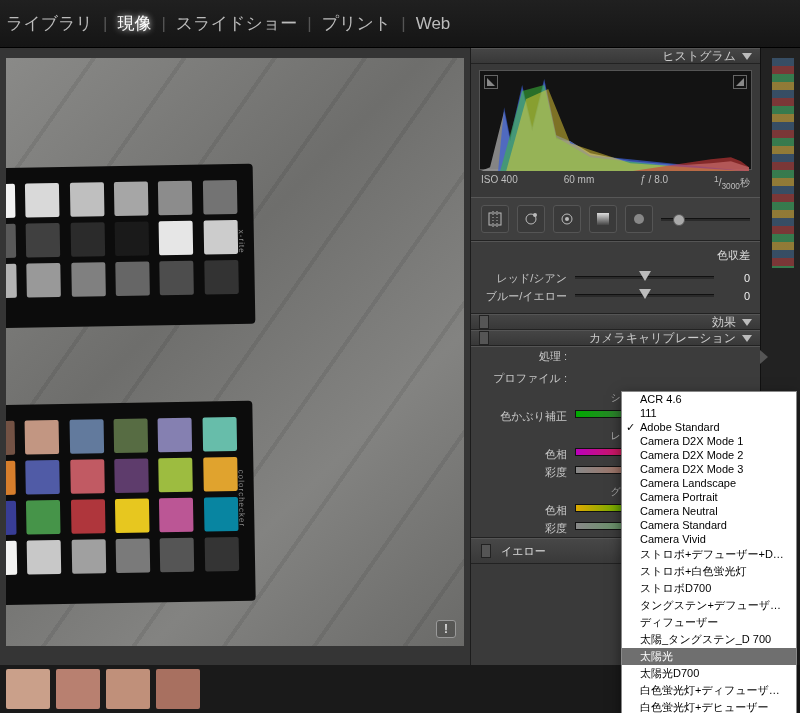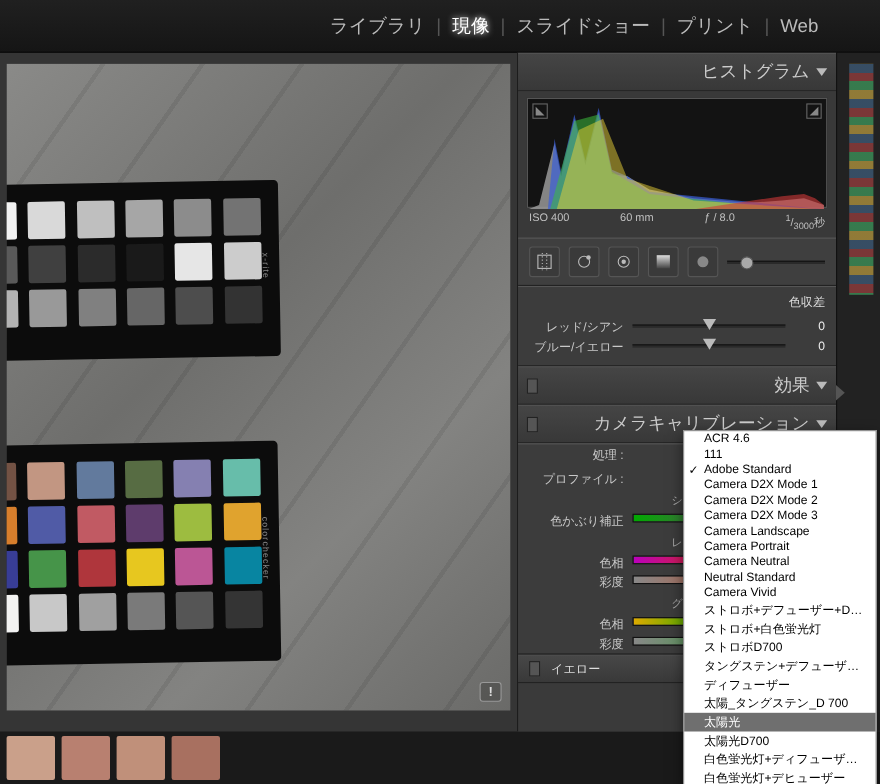--- a/index.html
+++ b/index.html
@@ -10,21 +10,20 @@
     font-size: 11px;
     color: #aaa;
     overflow: hidden;
     position: relative;
   }
 
   
   .topnav {
     height: 48px;
     display: flex;
-    justify-content: flex-end;
     align-items: center;
     padding-right: 50px;
     background: linear-gradient(#202020, #151515);
     border-bottom: 1px solid #000;
     font-size: 17px;
     color: #c5c5c5;
   }
   .topnav .nav-item { padding: 0 6px; color: #bbb; cursor: pointer; }
   .topnav .nav-item.active { color: #fff; text-shadow: 0 0 6px #fff; }
   .topnav .sep { color: #555; padding: 0 4px; }
@@ -103,25 +102,25 @@
     content: ""; position: absolute; top: 10px; right: 6px; width: 22px; height: 210px;
     background: repeating-linear-gradient(#406080 0 8px, #a04040 8px 16px, #40a060 16px 24px, #c0a040 24px 32px);
     opacity: .7;
   }
   .side-slot .chev {
     position:absolute; left:-1px; top: 302px; width:0;height:0;
     border-top:7px solid transparent;border-bottom:7px solid transparent;border-left:8px solid #555;
   }
 
   .panel-header {
-    height: 35px;
+    height: 16px;
     background: linear-gradient(#454545,#383838);
     border-top: 1px solid #555; border-bottom: 1px solid #222;
     display: flex; align-items: center; justify-content: flex-end;
-    padding: 0 8px; color: #ccc; font-size: 16px;
+    padding: 0 8px; color: #ccc; font-size: 12px;
     gap: 6px;
   }
   .panel-header .tri { width:0;height:0;border-left:5px solid transparent;border-right:5px solid transparent;border-top:7px solid #bbb; }
 
   
   .histo-box {
     padding: 6px 8px; background: #393939;
   }
   .histo {
     height: 100px; background: #131313; border: 1px solid #555;
@@ -442,21 +441,21 @@
 <div class="dropdown" id="profileDropdown">
     <div class="opt">ACR 4.6</div>
     <div class="opt">111</div>
     <div class="opt checked">Adobe Standard</div>
     <div class="opt">Camera D2X Mode 1</div>
     <div class="opt">Camera D2X Mode 2</div>
     <div class="opt">Camera D2X Mode 3</div>
     <div class="opt">Camera Landscape</div>
     <div class="opt">Camera Portrait</div>
     <div class="opt">Camera Neutral</div>
-    <div class="opt">Neutral Standard</div>
+    <div class="opt">Camera Standard</div>
     <div class="opt">Camera Vivid</div>
     <div class="opt">ストロボ+デフューザー+D700</div>
     <div class="opt">ストロボ+白色蛍光灯</div>
     <div class="opt">ストロボD700</div>
     <div class="opt">タングステン+デフューザー+D700</div>
     <div class="opt">ディフューザー</div>
     <div class="opt">太陽_タングステン_D 700</div>
     <div class="opt highlight">太陽光</div>
     <div class="opt">太陽光D700</div>
     <div class="opt">白色蛍光灯+ディフューザー+D700</div>

